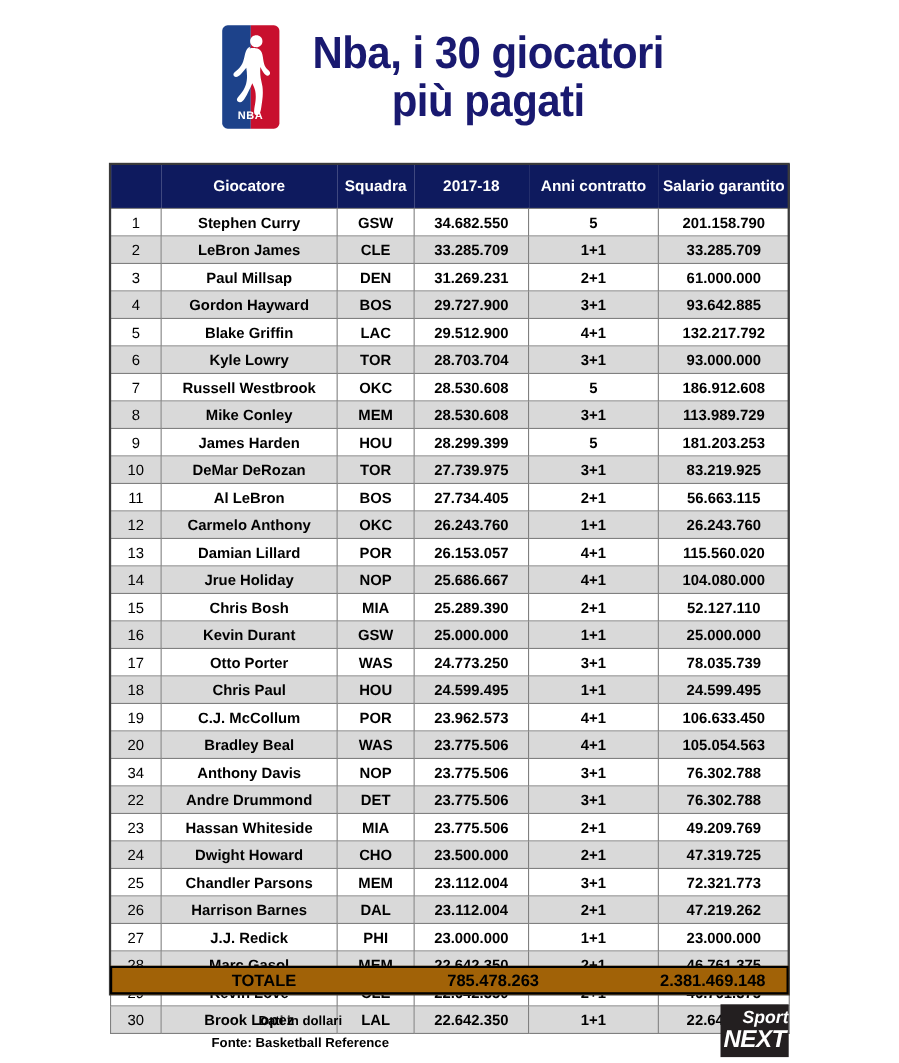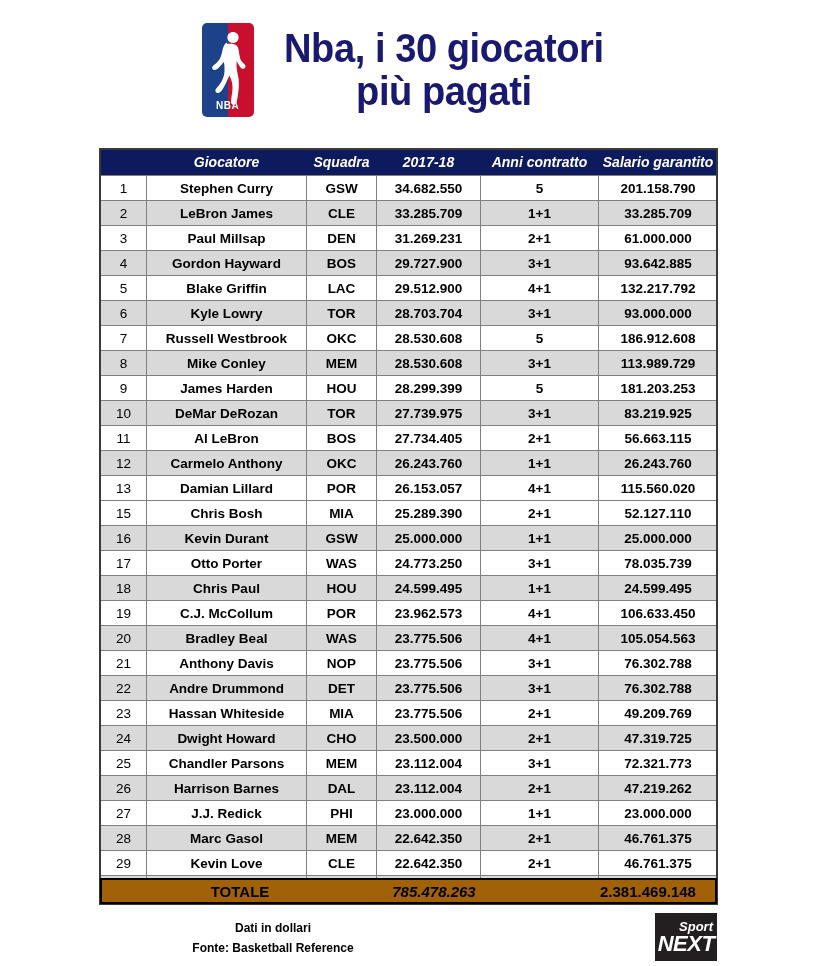--- a/index.html
+++ b/index.html
@@ -98,23 +98,22 @@
   table.salaries col.c-name  { width: 160px; }
   table.salaries col.c-team  { width: 70px; }
   table.salaries col.c-sal   { width: 104px; }
   table.salaries col.c-yrs   { width: 118px; }
   table.salaries col.c-guar  { width: 119px; }
 
   table.salaries thead th {
     background: #0e1a5e;
     color: #ffffff;
     font-weight: bold;
-    font-style: italic;
     font-size: 14px;
-    height: 26px;
+    height: 40px;
     padding: 0 4px;
     text-align: center;
     border: none;
     font-family: "Liberation Sans Narrow", "Liberation Sans", sans-serif;
     white-space: nowrap;
   }
   table.salaries thead th.blank { background: #0e1a5e; }
 
   table.salaries tbody td {
     height: 24px;
@@ -154,21 +153,21 @@
     background: #a16207;
     border: 2px solid #000000;
     box-sizing: border-box;
     display: flex;
     align-items: center;
     font-weight: bold;
     font-size: 15px;
     font-family: "Liberation Sans Narrow", "Liberation Sans", sans-serif;
   }
   .total-row .t-label { width: 276px; text-align: center; }
-  .total-row .t-sal   { width: 112px; text-align: center; font-style: italic; }
+  .total-row .t-sal   { width: 112px; text-align: right; }
   .total-row .t-mid   { width: 110px; }
   .total-row .t-guar  { width: 115px; text-align: left; }
 
   
   .footer {
     position: absolute;
     left: 108px;
     top: 918px;
     width: 330px;
     text-align: center;
@@ -187,21 +186,21 @@
     height: 48px;
     background: #231f20;
     display: flex;
     flex-direction: column;
     align-items: center;
     justify-content: center;
     overflow: hidden;
   }
   .sportnext .sp-sport {
     color: #ffffff;
-    font-size: 13px;
+    font-size: 16px;
     font-weight: bold;
     font-style: italic;
     line-height: 1;
     margin-bottom: 1px;
     margin-left: 20px;
     align-self: center;
     font-family: "Liberation Sans Narrow", "Liberation Sans", sans-serif;
   }
   .sportnext .sp-next {
     color: #ffffff;
@@ -347,20 +346,28 @@
           <td>26.243.760</td>
         </tr>
         <tr class="odd">
           <td class="rank">13</td>
           <td>Damian Lillard</td>
           <td>POR</td>
           <td>26.153.057</td>
           <td>4+1</td>
           <td>115.560.020</td>
         </tr>
+        <tr class="even">
+          <td class="rank">14</td>
+          <td>Jrue Holiday</td>
+          <td>NOP</td>
+          <td>25.686.667</td>
+          <td>4+1</td>
+          <td>104.080.000</td>
+        </tr>
         <tr class="odd">
           <td class="rank">15</td>
           <td>Chris Bosh</td>
           <td>MIA</td>
           <td>25.289.390</td>
           <td>2+1</td>
           <td>52.127.110</td>
         </tr>
         <tr class="even">
           <td class="rank">16</td>
@@ -396,21 +403,21 @@
         </tr>
         <tr class="even">
           <td class="rank">20</td>
           <td>Bradley Beal</td>
           <td>WAS</td>
           <td>23.775.506</td>
           <td>4+1</td>
           <td>105.054.563</td>
         </tr>
         <tr class="odd">
-          <td class="rank">21</td>
+          <td class="rank">34</td>
           <td>Anthony Davis</td>
           <td>NOP</td>
           <td>23.775.506</td>
           <td>3+1</td>
           <td>76.302.788</td>
         </tr>
         <tr class="even">
           <td class="rank">22</td>
           <td>Andre Drummond</td>
           <td>DET</td>

